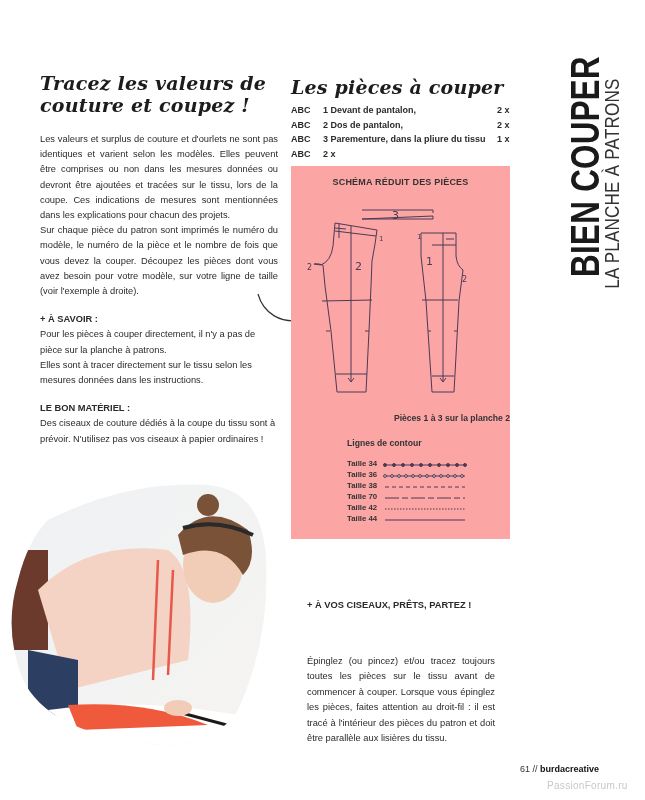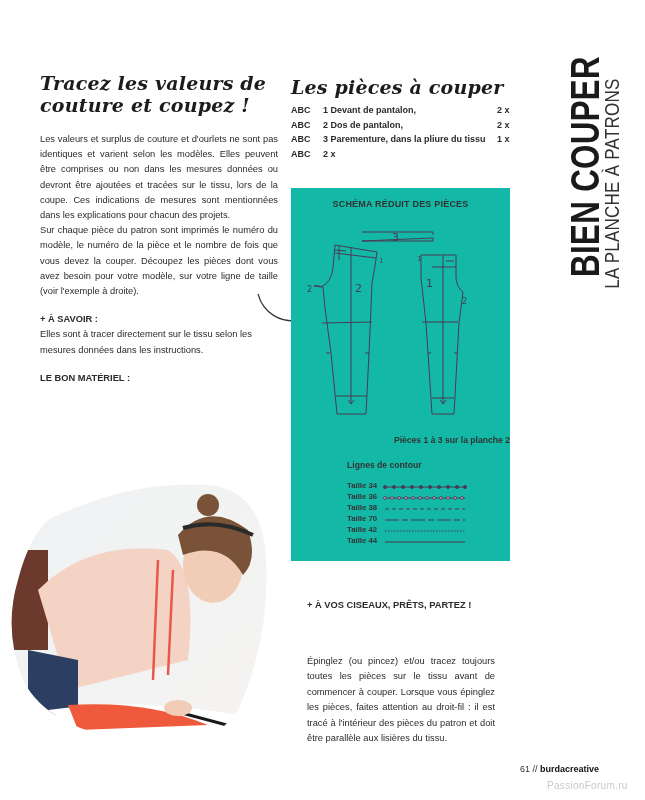--- a/index.html
+++ b/index.html
@@ -21,21 +21,21 @@
   .prow .abc { width:32px; }
   .prow .name { flex:1; }
   .prow .qty { width:16px; text-align:left; }
 
   #vert { left:545px; top:60px; width:80px; height:250px; }
   #vert .v1 { position:absolute; left:-85px; top:97px; width:250px; transform:rotate(-90deg); transform-origin:center;
               font-family:"Liberation Sans", sans-serif; font-weight:bold; font-size:40px; letter-spacing:0.5px; color:#1a1a1a; white-space:nowrap; text-align:center; transform:rotate(-90deg) scaleX(0.78);}
   #vert .v2 { position:absolute; left:-58px; top:112px; width:250px; transform:rotate(-90deg) scaleX(0.85);
               font-family:"Liberation Sans", sans-serif; font-size:20px; color:#333; white-space:nowrap; text-align:center; letter-spacing:0.3px; }
 
-  #schema { left:291px; top:188px; width:219px; height:373px; background:#14b8a6; }
+  #schema { left:291px; top:166px; width:219px; height:373px; background:#fca5a5; }
   #schema-title { position:absolute; left:0; top:11px; width:100%; text-align:center; font-size:9px; font-weight:bold; color:#333; letter-spacing:0.2px;}
   #schema svg { position:absolute; left:0; top:0; }
   #planche { position:absolute; left:0; top:247px; width:100%; text-align:right; font-size:8.6px; font-weight:bold; color:#333; }
   #contour-title { position:absolute; left:56px; top:272px; font-size:8.6px; font-weight:bold; color:#333; }
   .size-row { position:absolute; left:56px; font-size:7.8px; font-weight:bold; color:#333;text-align:right; }
 
   #section3 { left:291px; top:582px; width:220px; font-size:9.3px; line-height:15.5px; color:#2a2a2a; }
   #section3 p { margin:16px; }
 
   #photo { left:8px; top:480px; width:260px; height:270px; }
@@ -49,23 +49,25 @@
 <div id="left-title" class="abs script-title">
   <div>Tracez les valeurs de</div>
   <div>couture et coupez !</div>
 </div>
 
 <div id="left-body" class="abs">
   <p class="bold justify">Les valeurs et surplus de couture et d'ourlets ne sont pas identiques et varient selon les modèles. Elles peuvent être comprises ou non dans les mesures données ou devront être ajoutées et tracées sur le tissu, lors de la coupe. Ces indications de mesures sont mentionnées dans les explications pour chacun des projets.</p>
   <p class="justify"><span>Sur chaque pièce du patron sont imprimés </span><span class="bold">le numéro du modèle, le numéro de la pièce et le nombre de fois que vous devez la couper.</span><span> Découpez les pièces dont vous avez besoin pour votre modèle, sur votre ligne de taille (voir l'exemple à droite).</span></p>
   <div class="gap"></div>
   <p class="head">+ À SAVOIR :</p>
+  <p><span>Pour les pièces à couper directement, </span><span class="bold">il n'y a pas de pièce sur la planche à patrons.</span></p>
   <p>Elles sont à tracer directement sur le tissu selon les mesures données dans les instructions.</p>
   <div class="gap"></div>
   <p class="head">LE BON MATÉRIEL :</p>
+  <p>Des ciseaux de couture dédiés à la coupe du tissu sont à prévoir. N'utilisez pas vos ciseaux à papier ordinaires !</p>
 </div>
 
 <svg class="abs" style="left:255px;top:290px" width="60" height="45">
   <path d="M3 4 C 8 22, 25 36, 52 29" stroke="#333" stroke-width="1.2" fill="none"></path>
   <path d="M45 25 L53 29 L46 34" stroke="#333" stroke-width="1.2" fill="none"></path>
 </svg>
 
 <div id="right-title" class="abs script-title">Les pièces à couper</div>
 
 <div id="pieces" class="abs">

